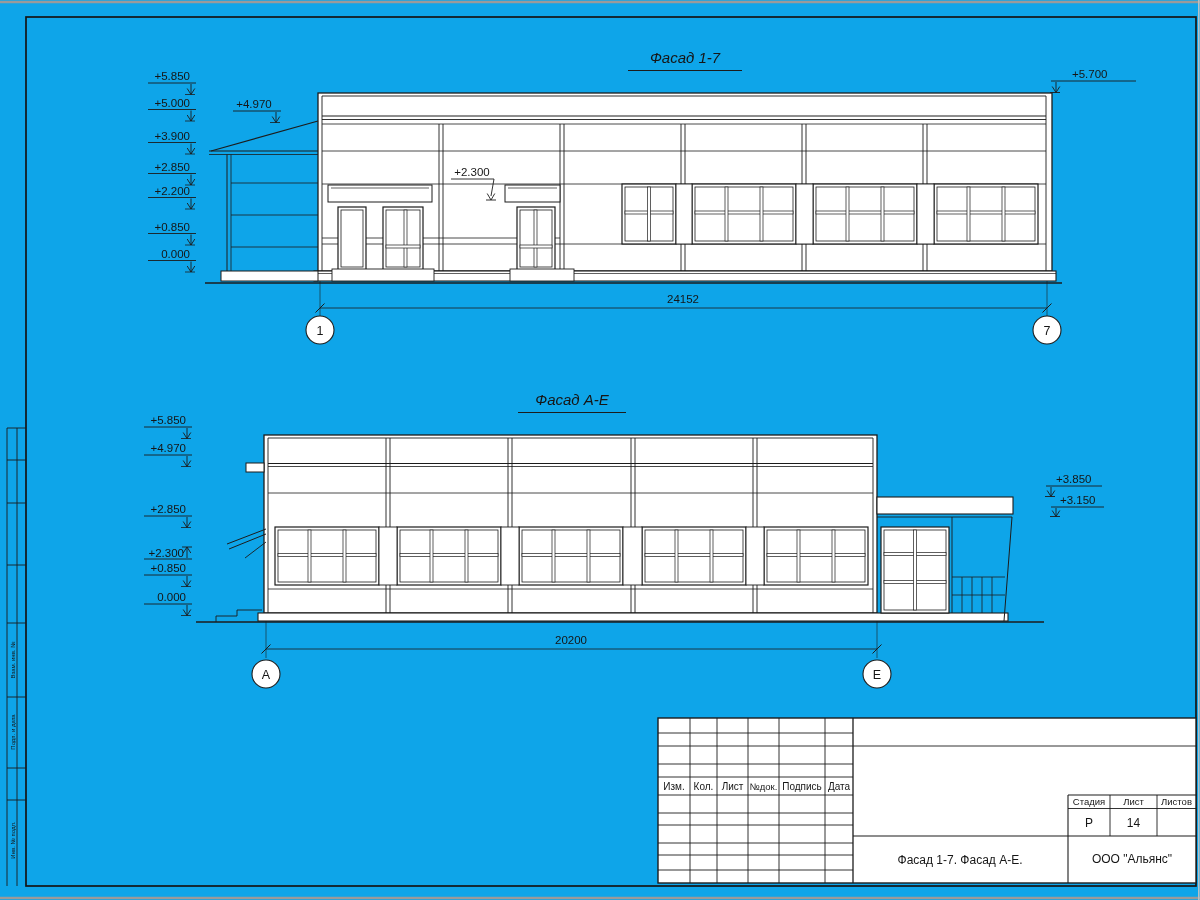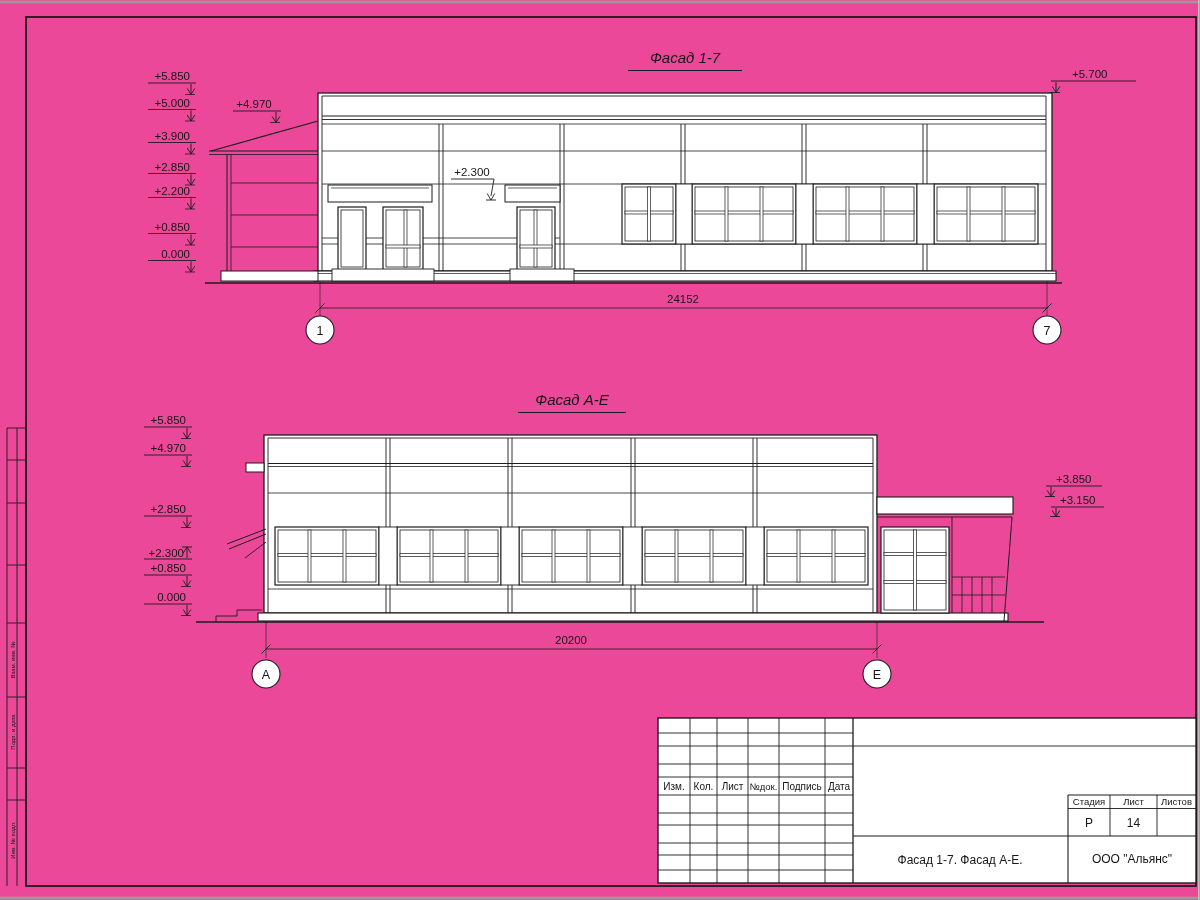--- a/index.html
+++ b/index.html
@@ -1,16 +1,16 @@
 <!DOCTYPE html>
 <html><head>
 <meta charset="utf-8">
 <style>
   html,body{margin:0;padding:0;background:#ffffff;}
-  #sheet{position:relative;width:1200px;height:900px;background:#ec4899;overflow:hidden;}
+  #sheet{position:relative;width:1200px;height:900px;background:#0ea5e9;overflow:hidden;}
   svg{position:absolute;left:0;top:0;}
   svg text{font-family:"Liberation Sans","DejaVu Sans",sans-serif;fill:#161616;}
   .lvl-t{font-size:11.5px;}
   .dim-t{font-size:11.5px;}
   .ax-t{font-size:12.5px;}
   .ttl{font-size:15px;font-style:italic;}
   .st{font-size:10px;}
   .st-s{font-size:9.5px;}
   .st-b{font-size:12px;}
   .vert{font-size:6px;}

